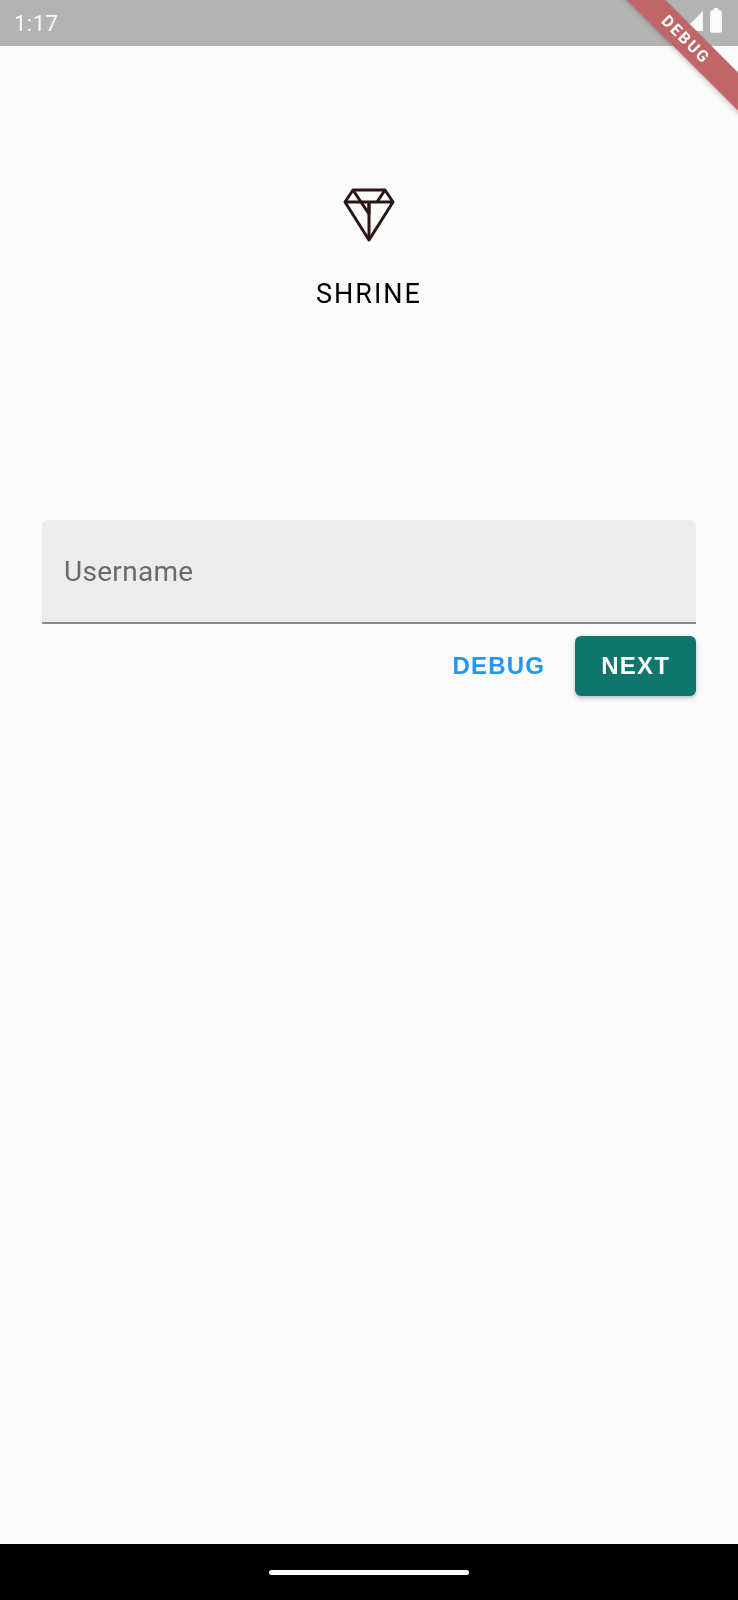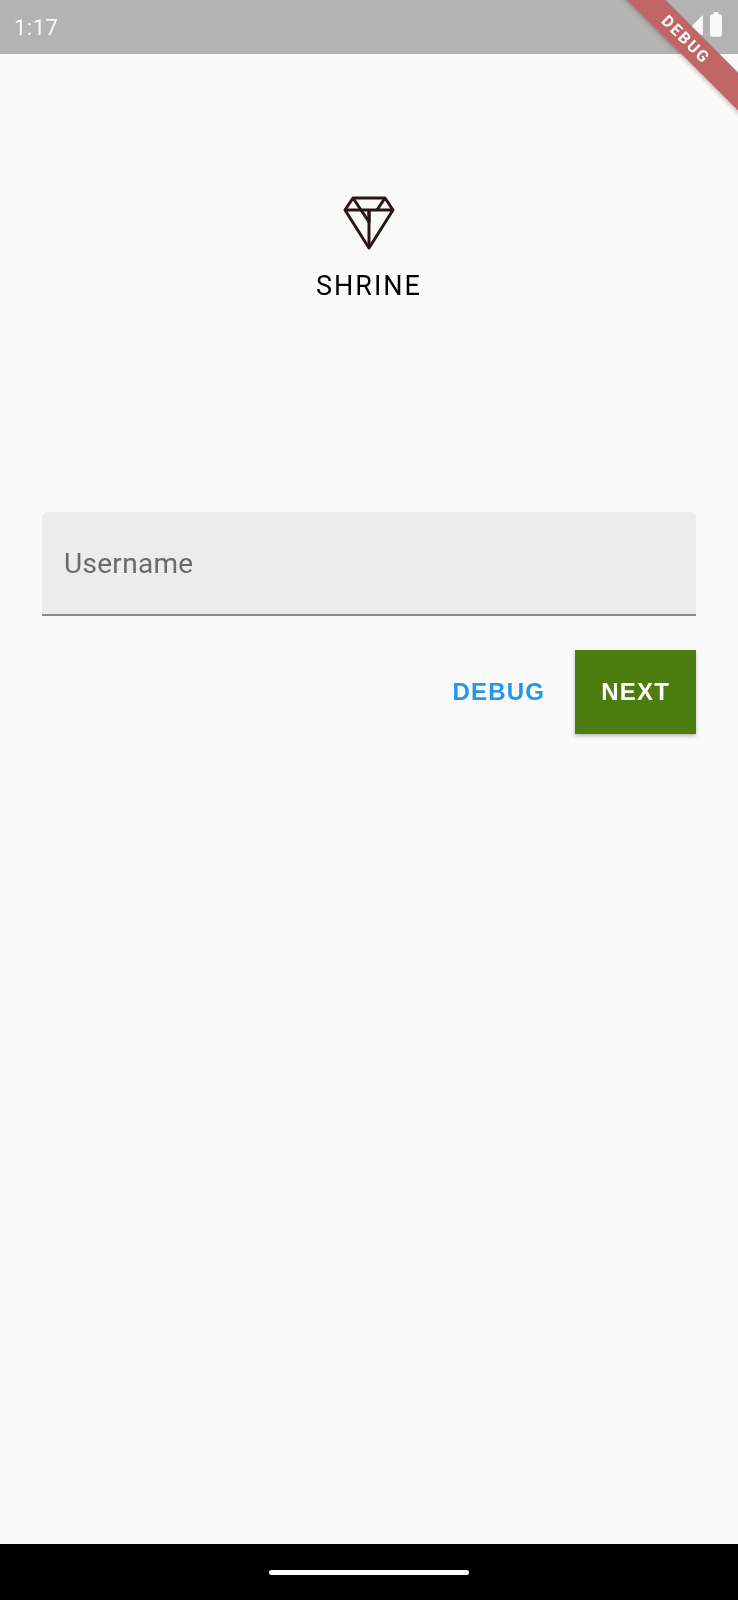--- a/index.html
+++ b/index.html
@@ -9,21 +9,21 @@
     }
     body {
       width: 738px;
       height: 1600px;
       background: #fafafa;
       font-family: Roboto, -apple-system, BlinkMacSystemFont, sans-serif;
       position: relative;
       overflow: hidden;
     }
     .status-bar {
-      height: 54px;
+      height: 46px;
       background: #b3b3b3;
       display: flex;
       align-items: center;
       justify-content: space-between;
       padding: 0 14px;
       color: #fafafa;
       font-size: 22px;
       font-weight: 400;
     }
     .status-time {
@@ -61,37 +61,36 @@
       transform: rotate(45deg);
       box-shadow: 0 2px 4px rgba(0,0,0,0.2);
     }
     .content {
       padding: 140px 42px 0 42px;
     }
     .logo-section {
       display: flex;
       flex-direction: column;
       align-items: center;
-      gap: 12px;
+      gap: 28px;
     }
     .diamond-icon svg {
       width: 60px;
       height: 60px;
     }
     .app-title {
       font-size: 27px;
       font-weight: 400;
       letter-spacing: 2px;
       color: #000;
     }
     .form-section {
       margin-top: 210px;
       display: flex;
       flex-direction: column;
-      gap: 22px;
     }
     .text-field {
       background: #ececec;
       border: none;
       border-bottom: 2px solid #8a8a8a;
       border-radius: 6px 6px 0 0;
       height: 104px;
       padding: 0 22px;
       display: flex;
       align-items: center;
@@ -127,29 +126,29 @@
       border: none;
       color: #2196f3;
       font-size: 24px;
       font-weight: 600;
       letter-spacing: 1.2px;
       padding: 16px 18px;
       cursor: pointer;
       border-radius: 4px;
     }
     .raised-button {
-      background: #4d7c0f;
+      background: #0f766e;
       border: none;
       color: #ffffff;
       font-size: 24px;
       font-weight: 600;
       letter-spacing: 1.2px;
-      padding: 28px 26px;
+      padding: 4px 26px;
       cursor: pointer;
-      border-radius: 0;
+      border-radius: 6px;
       box-shadow: 0 2px 4px rgba(0,0,0,0.25);
     }
     .bottom-bar {
       position: absolute;
       bottom: 0;
       left: 0;
       right: 0;
       height: 56px;
       background: #000;
       display: flex;

